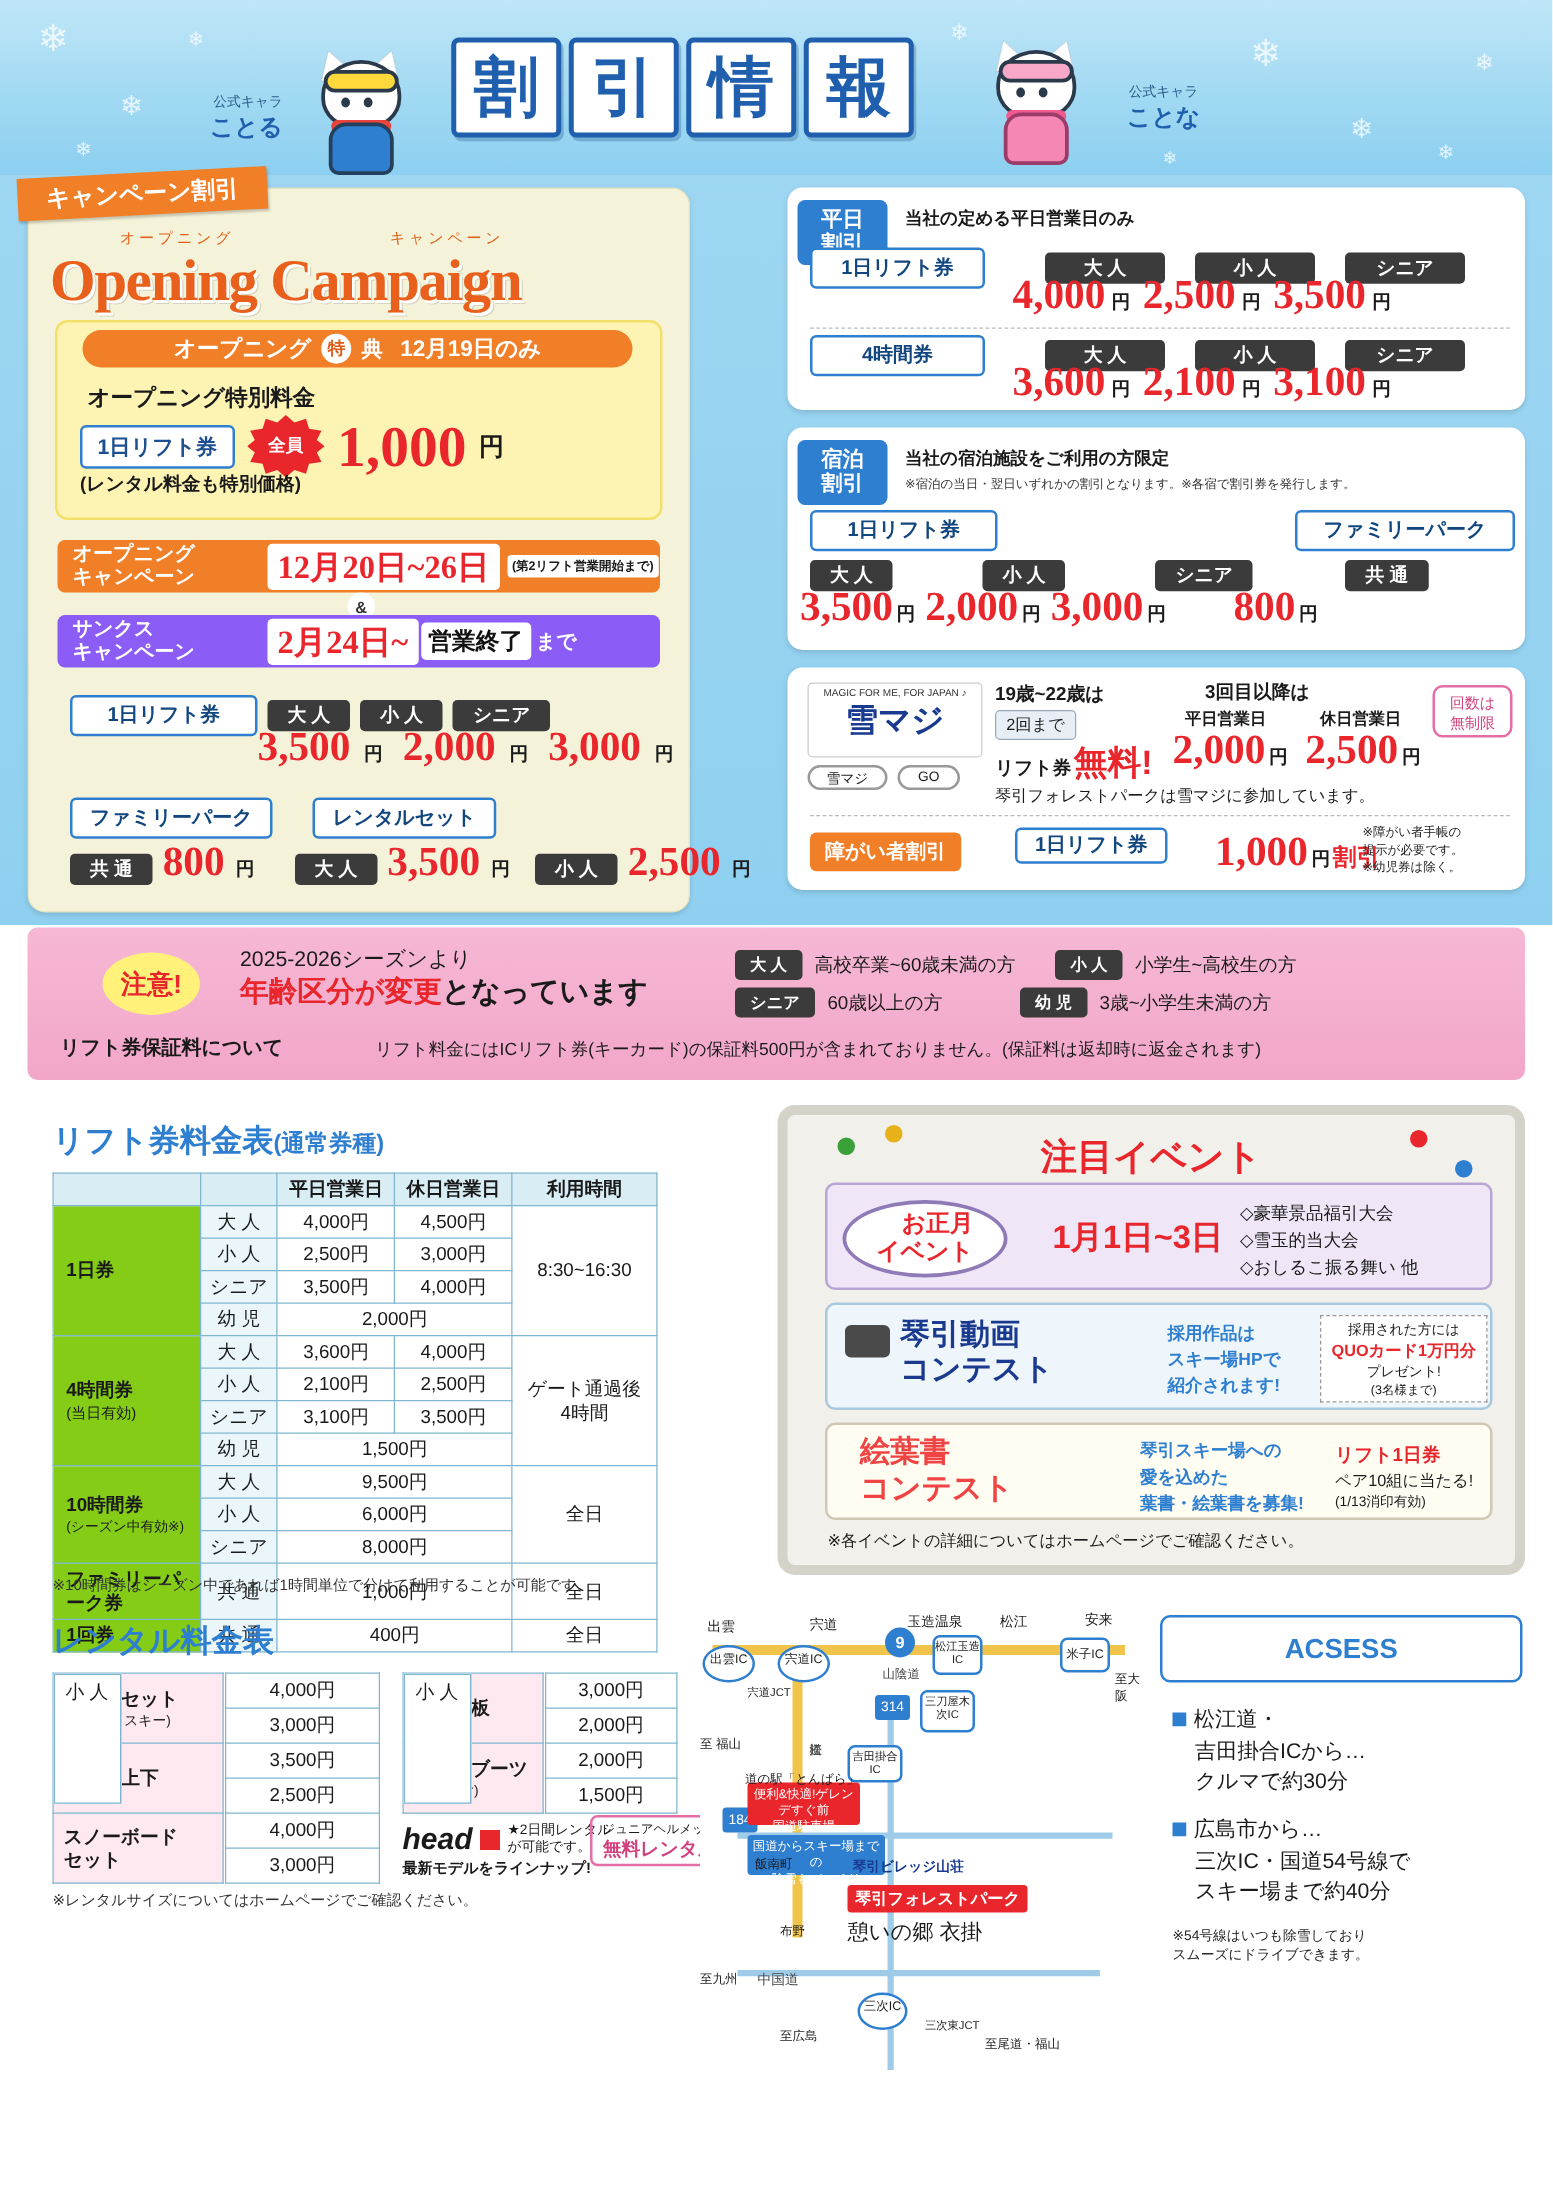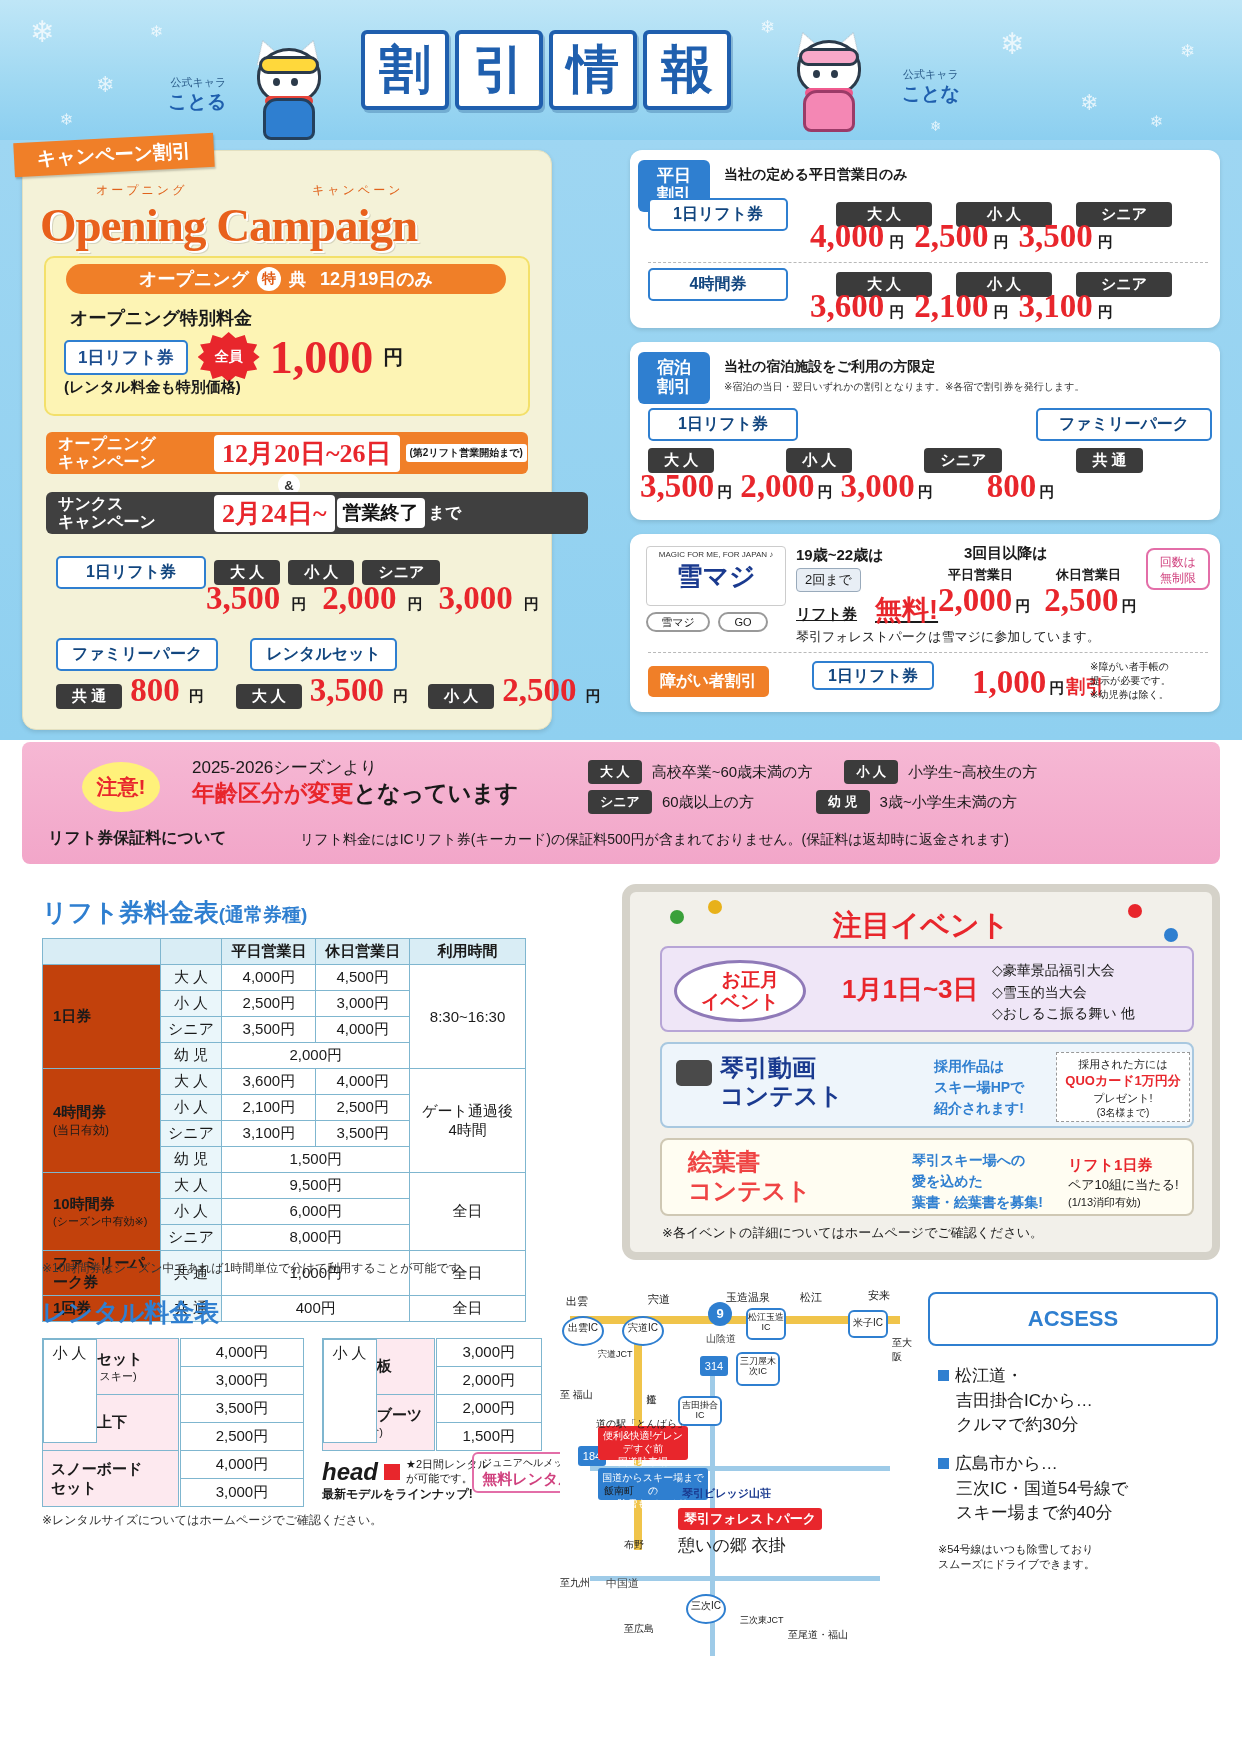--- a/index.html
+++ b/index.html
@@ -105,21 +105,21 @@
   }
   .big-red { color:#e8262c; font-weight:bold; font-size: 46px; font-family:"Liberation Serif",serif; }
   .unit { font-size: 20px; color:#1a1a1a; font-weight:bold; }
   .op-note { position:absolute; left:64px; top:378px; font-size:15px; font-weight:bold; }
 
   .cmp-bar {
     position:absolute; height: 42px; border-radius: 6px; display:flex; align-items:center;
     color:#fff; font-weight:bold;
   }
   .cmp-orange { left: 46px; top: 432px; width: 482px; background:#f07f28; }
-  .cmp-green  { left: 46px; top: 492px; width: 542px; background:#404040; }
+  .cmp-green  { left: 46px; top: 492px; width: 482px; background:#8b5cf6; }
   .cmp-label { width: 168px; font-size: 16px; line-height:1.15; padding-left: 12px; }
   .cmp-date { background:#fff; color:#e8262c; font-size: 26px; font-weight:bold; padding: 1px 8px; border-radius:4px; font-family:"Liberation Serif",serif; }
   .cmp-small { font-size: 10px; color:#1a1a1a; background:#fff; padding:2px 4px; border-radius:3px; margin-left:6px; }
   .amp { position:absolute; left: 278px; top: 474px; width: 22px; height:22px; background:#fff; border-radius:50%; color:#333; font-size:13px; font-weight:bold; display:flex; align-items:center; justify-content:center; }
 
   .price-line { position: absolute; display:flex; align-items:center; }
   .pill-dark { background:#3b3b3b; color:#fff; font-size:15px; font-weight:bold; padding:3px 16px; border-radius:4px; }
   .pill-white { background:#fff; border:2px solid #2f7fd0; color:#12467f; font-size:16px; font-weight:bold; padding:4px 14px; border-radius:5px; }
   .price-red { color:#e8262c; font-weight:bold; font-size: 33px; font-family:"Liberation Serif",serif; }
   .unit-s { font-size: 15px; color:#1a1a1a; font-weight:bold; margin-left:1px; }
@@ -149,21 +149,21 @@
     border-radius:50%; display:flex; align-items:center; justify-content:center;
     color:#e8262c; font-weight:bold; font-size:21px;
   }
   .agechip { background:#3b3b3b; color:#fff; font-size:13px; font-weight:bold; padding:3px 12px; border-radius:4px; }
   .notice-l3 { position:absolute; left:48px; top:88px; font-size:16px; font-weight:bold; }
 
   
   .sec-title { font-size: 25px; font-weight:bold; color:#2f7fd0; }
   table.fee { border-collapse: collapse; font-size: 15px; }
   table.fee td, table.fee th { border: 1px solid #7fb6cf; padding: 3px 6px; text-align:center; }
-  table.fee .lbl { background:#c2410c; text-align:left; padding-left:10px; font-weight:bold; }
+  table.fee .lbl { background:#84cc16; text-align:left; padding-left:10px; font-weight:bold; }
   table.fee .hdr { background:#d9edf5; font-weight:bold; }
   table.fee .sub { background:#eaf6fa; }
 
   table.rent { border-collapse: collapse; font-size: 15px; }
   table.rent td { border: 1px solid #7fb6cf; padding: 4px 6px; text-align:center; }
   table.rent .lbl { background:#fde9ef; text-align:left; font-weight:bold; padding-left:8px; }
   table.rent .cat { background:#fff; width: 54px; }
 
   .foot-note { font-size: 12px; color:#333; }
 
@@ -407,21 +407,21 @@
 
 <div style="position:absolute; left:646px; top:546px; width:140px; height:60px; background:#fff; border:1px solid #ccc; border-radius:4px; text-align:center; padding-top:3px;">
   <div style="font-size:8px; color:#333;">MAGIC FOR ME, FOR JAPAN ♪</div>
   <div style="font-size:26px; font-weight:bold; color:#1a3a8f;">雪マジ</div>
 </div>
 <div style="position:absolute; left:646px; top:612px; width:64px; height:20px; border:2px solid #999; border-radius:10px; font-size:11px; display:flex;align-items:center;justify-content:center;">雪マジ</div>
 <div style="position:absolute; left:718px; top:612px; width:50px; height:20px; border:2px solid #999; border-radius:10px; font-size:11px; display:flex;align-items:center;justify-content:center;">GO</div>
 
 <div style="position:absolute; left:796px; top:546px; font-size:15px; font-weight:bold;">19歳~22歳は</div>
 <div style="position:absolute; left:796px; top:568px; background:#e8eef5; border:1px solid #9ab; border-radius:4px; font-size:13px; padding:2px 8px; display:inline-block;">2回まで</div>
-<div style="position:absolute; left:796px; top:592px; display:flex; align-items:baseline; gap:18px;text-decoration:underline;">
+<div style="position:absolute; left:796px; top:592px; display:flex; align-items:baseline; gap:2px;">
   <span style="font-size:15px; font-weight:bold;">リフト券</span>
   <span style="font-size:27px; font-weight:bold; color:#e8262c;">無料!</span>
 </div>
 <div style="position:absolute; left:964px; top:544px; font-size:15px; font-weight:bold; color:#1a1a1a;">3回目以降は</div>
 <div style="position:absolute; left:948px; top:566px; font-size:13px; font-weight:bold;">平日営業日</div>
 <div style="position:absolute; left:1056px; top:566px; font-size:13px; font-weight:bold;">休日営業日</div>
 <div style="position:absolute; left:938px; top:582px; display:flex; align-items:baseline; gap:2px;">
   <span class="price-red">2,000</span>
   <span class="unit-s">円</span>
   <span class="price-red" style="margin-left:12px;">2,500</span>

